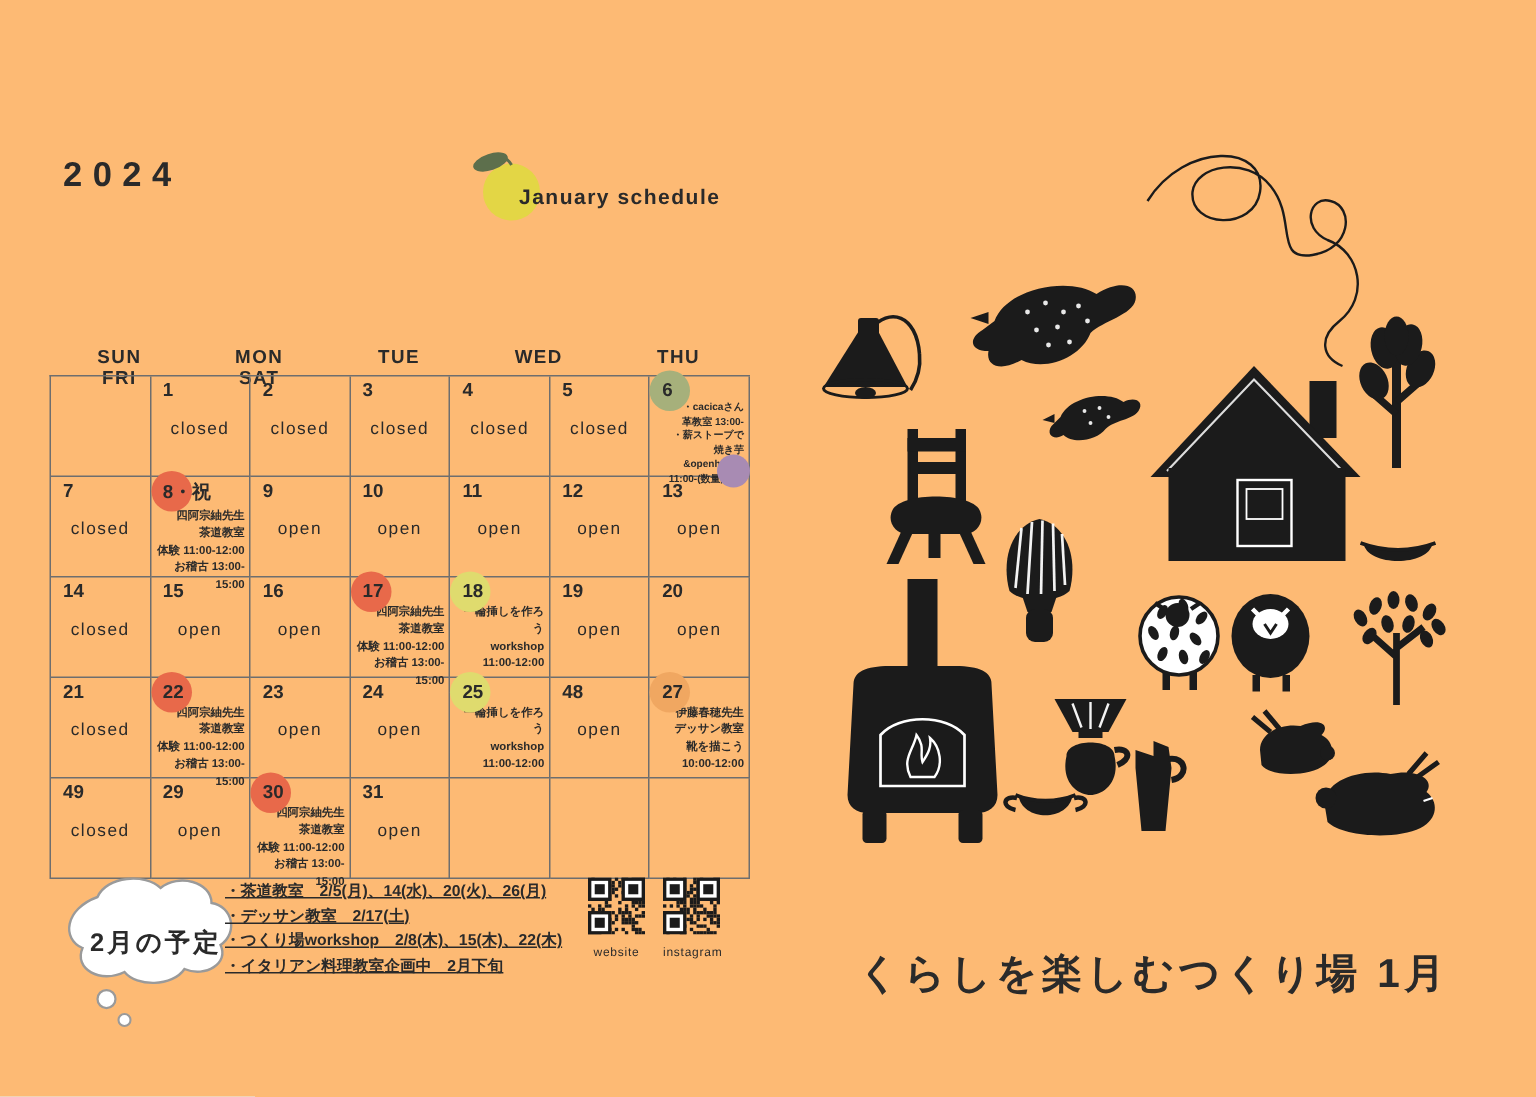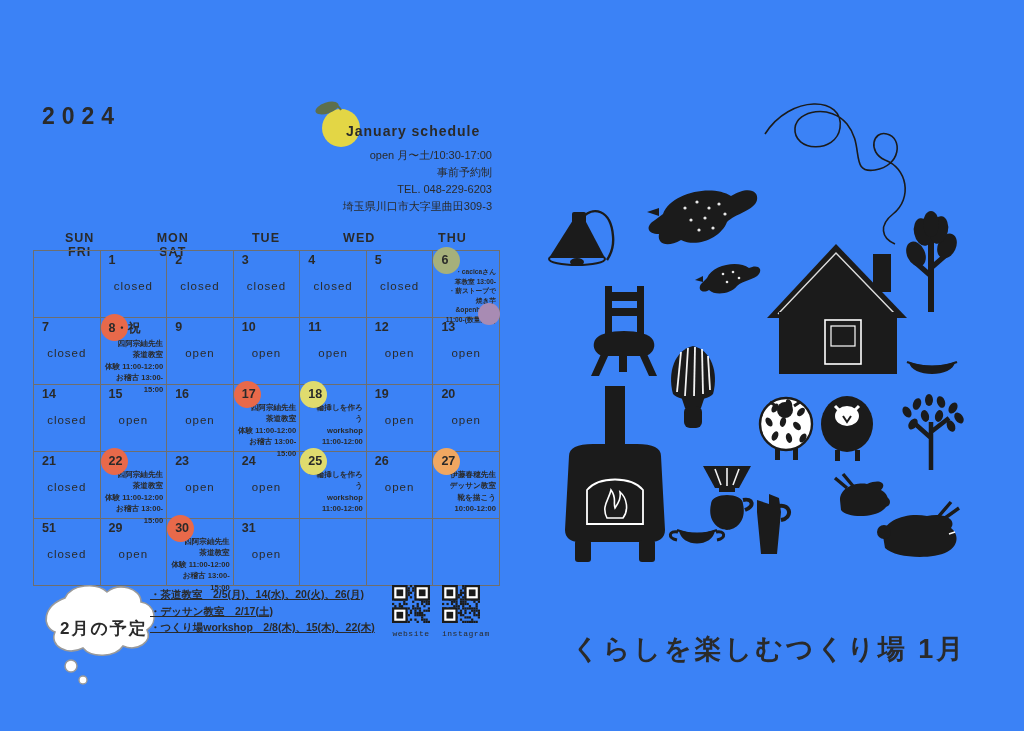--- a/index.html
+++ b/index.html
@@ -1,16 +1,16 @@
 <!DOCTYPE html>
 <html><head>
 <meta charset="utf-8">
 <style>
   html,body{margin:0;padding:0;background:#e8e8e8;}
-  #page{position:relative;width:1024px;height:731px;background:#3b82f6;overflow:hidden;
+  #page{position:relative;width:1024px;height:731px;background:#fdba74;overflow:hidden;
         font-family:"Liberation Sans","DejaVu Sans",sans-serif;color:#2a2a2a;}
   
   #year{position:absolute;left:42px;top:103px;font-size:23px;letter-spacing:7px;font-weight:600;}
   #month-big{position:absolute;left:36px;top:122px;font-size:86px;font-weight:900;letter-spacing:2px;
              font-family:"DejaVu Sans",sans-serif;}
   #fruit{position:absolute;left:314px;top:100px;width:52px;height:50px;}
   #sched-title{position:absolute;left:346px;top:123px;font-size:14px;font-weight:700;letter-spacing:1px;}
   #info{position:absolute;right:532px;top:147px;text-align:right;font-size:11px;line-height:17px;white-space:nowrap;}
   
   #weekday-row{position:absolute;left:33px;top:231px;width:466px;display:grid;
@@ -25,44 +25,38 @@
   .events{margin-top:1px;text-align:right;font-size:7.6px;line-height:1.5;font-weight:600;}
   .events.tiny{font-size:6.7px;line-height:1.42;margin-top:0;}
   .circle{position:absolute;width:27px;height:27px;border-radius:50%;top:-4px;left:0;}
   #floating-dot{position:absolute;width:22px;height:22px;border-radius:50%;left:444px;top:52px;z-index:2;}
   
   #bubble{position:absolute;left:35px;top:580px;width:130px;height:110px;}
   #bubble-label{position:absolute;left:60px;top:617px;font-size:17px;font-weight:700;letter-spacing:2px;}
   #feb-notes{position:absolute;left:150px;top:586px;font-size:10.5px;line-height:16.5px;font-weight:600;white-space:nowrap;text-decoration:underline;}
   .qr-box{position:absolute;top:585px;width:38px;text-align:center;}
   #qr-website{left:392px;} #qr-instagram{left:442px;}
-  .qr-label{font-size:8px;margin-top:2px;letter-spacing:.5px;font-family:Liberation Mono, monospace;}
+  .qr-label{font-size:8px;margin-top:2px;letter-spacing:.5px;}
   
   #artwork{position:absolute;left:535px;top:86px;width:470px;height:492px;}
   #footer-title{position:absolute;left:572px;top:591px;font-size:27px;font-weight:800;letter-spacing:3px;white-space:nowrap;margin-top:40px;}
 </style>
 </head>
 <body>
 
 <div id="page">
 
   <div id="year">2024</div>
 
   <svg id="fruit" viewBox="0 0 52 50">
     <circle cx="27" cy="28" r="19" fill="#e3d645"></circle>
     <path d="M27 10 C 25 6, 21 4, 17 5" fill="none" stroke="#5d6f4c" stroke-width="2"></path>
     <ellipse cx="13" cy="8" rx="12" ry="5.5" fill="#5d6f4c" transform="rotate(-18 13 8)"></ellipse>
   </svg>
   <div id="sched-title">January schedule</div>
-  <div id="info">
-      <div>open 月〜土/10:30-17:00</div>
-      <div>事前予約制</div>
-      <div>TEL. 048-229-6203</div>
-      <div>埼玉県川口市大字里曲田309-3</div>
-    </div>
 
   <div id="weekday-row">
       <div class="weekday">SUN</div>
       <div class="weekday">MON</div>
       <div class="weekday">TUE</div>
       <div class="weekday">WED</div>
       <div class="weekday">THU</div>
       <div class="weekday">FRI</div>
       <div class="weekday">SAT</div>
     </div>
@@ -198,35 +192,35 @@
       <div class="cell">
         <span class="circle" style="background: rgb(223, 219, 110);"></span>
         <div class="daynum">25</div>
         <div class="events">
           <div>一輪挿しを作ろう</div>
           <div>workshop</div>
           <div>11:00-12:00</div>
         </div>
       </div>
       <div class="cell">
-        <div class="daynum">26</div>
+        <div class="daynum">48</div>
         <div class="status">open</div>
       </div>
       <div class="cell">
         <span class="circle" style="background: rgb(240, 167, 97);"></span>
         <div class="daynum">27</div>
         <div class="events">
           <div>伊藤春穂先生</div>
           <div>デッサン教室</div>
           <div>靴を描こう</div>
           <div>10:00-12:00</div>
         </div>
       </div>
       <div class="cell">
-        <div class="daynum">51</div>
+        <div class="daynum">49</div>
         <div class="status">closed</div>
       </div>
       <div class="cell">
         <div class="daynum">29</div>
         <div class="status">open</div>
       </div>
       <div class="cell">
         <span class="circle" style="background: rgb(232, 105, 74);"></span>
         <div class="daynum">30</div>
         <div class="events">
@@ -250,20 +244,21 @@
              C 118 62, 102 72, 88 66 C 80 78, 56 78, 48 68 C 32 76, 14 66, 20 52
              C 6 46, 8 26, 30 18 Z" fill="#fff" stroke="#9a9a9a" stroke-width="1.6"></path>
     <circle cx="36" cy="86" r="6" fill="#fff" stroke="#9a9a9a" stroke-width="1.5"></circle>
     <circle cx="48" cy="100" r="4" fill="#fff" stroke="#9a9a9a" stroke-width="1.4"></circle>
   </svg>
   <div id="bubble-label">2月の予定</div>
   <div id="feb-notes">
       <div>・茶道教室　2/5(月)、14(水)、20(火)、26(月)</div>
       <div>・デッサン教室　2/17(土)</div>
       <div>・つくり場workshop　2/8(木)、15(木)、22(木)</div>
+      <div>・イタリアン料理教室企画中　2月下旬</div>
     </div>
 
   <div class="qr-box" id="qr-website">
     <svg width="38" height="38">
         <rect x="2.235294117647059" y="0" width="2.235294117647059" height="2.235294117647059" fill="#1b1b1b"></rect>
         <rect x="17.88235294117647" y="0" width="2.235294117647059" height="2.235294117647059" fill="#1b1b1b"></rect>
         <rect x="22.352941176470587" y="0" width="2.235294117647059" height="2.235294117647059" fill="#1b1b1b"></rect>
         <rect x="24.58823529411765" y="0" width="2.235294117647059" height="2.235294117647059" fill="#1b1b1b"></rect>
         <rect x="29.058823529411764" y="0" width="2.235294117647059" height="2.235294117647059" fill="#1b1b1b"></rect>
         <rect x="31.294117647058826" y="0" width="2.235294117647059" height="2.235294117647059" fill="#1b1b1b"></rect>

